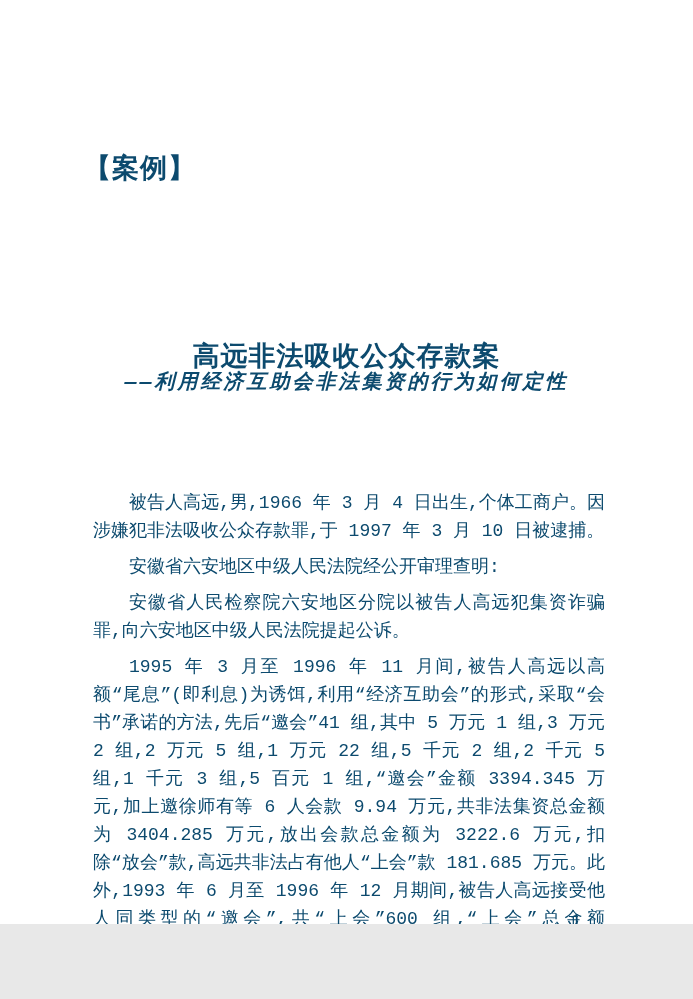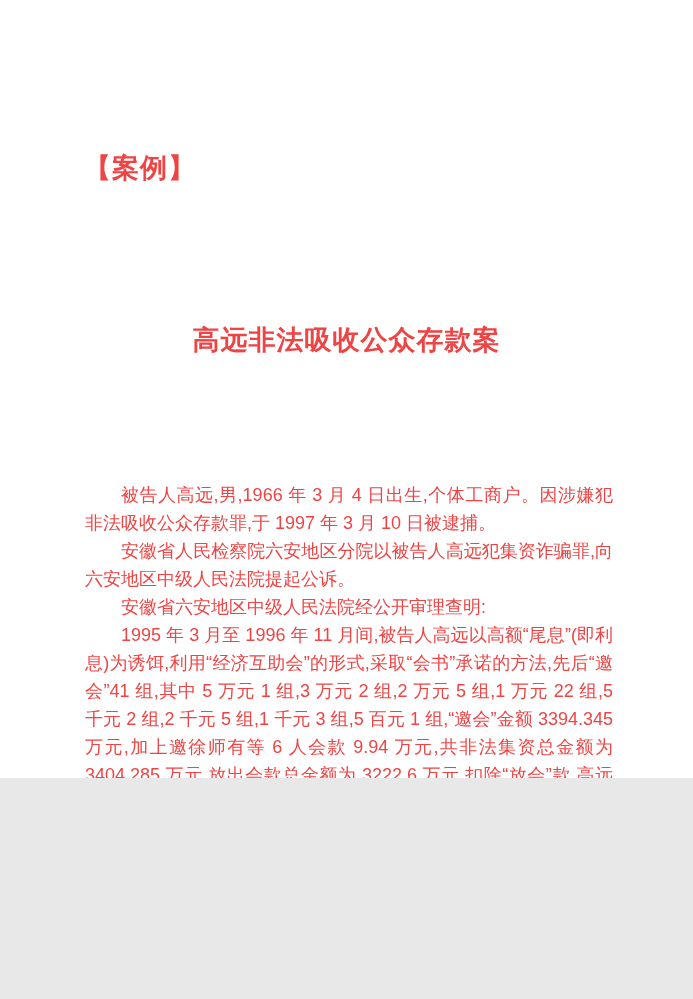--- a/index.html
+++ b/index.html
@@ -3,25 +3,25 @@
 <meta charset="utf-8">
 <style>
   html, body {
     margin: 0;
     padding: 0;
     background: #e8e8e8;
   }
   .page {
     position: relative;
     width: 693px;
-    height: 778px;
+    height: 924px;
     margin: 0 auto;
     background: #ffffff;
-    color: #ef4444;
-    font-family: Liberation Sans, sans-serif;
+    color: #0c4a6e;
+    font-family: Liberation Mono, monospace;
     overflow: hidden;
   }
   .case-label {
     position: absolute;
     left: 84px;
     top: 150px;
     font-size: 27px;
     font-weight: 700;
     letter-spacing: 1px;
   }
@@ -30,21 +30,21 @@
     left: 84px;
     top: 193px;
     font-size: 25px;
     font-weight: 500;
     letter-spacing: 1px;
   }
   .doc-title {
     position: absolute;
     left: 0;
     right: 0;
-    top: 322px;
+    top: 338px;
     margin: 0;
     text-align: center;
     font-size: 27px;
     font-weight: 700;
     letter-spacing: 1px;
   }
   .doc-subtitle {
     position: absolute;
     left: 0;
     right: 0;
@@ -70,44 +70,45 @@
     position: absolute;
     left: 85px;
     top: 481px;
     width: 528px;
     font-size: 18px;
     line-height: 28px;
     text-align: justify;
     text-justify: inter-character;
   }
   .body-text p {
-    margin: 0;
+    margin: 8px;
     text-indent: 2em;
   }
   .page-number {
     position: absolute;
     left: 570px;
     top: 910px;
     font-size: 20px;
   }
 </style>
 </head>
 <body>
 
 <div class="page">
 
   <div class="case-label">【案例】</div>
 
 
   <h1 class="doc-title">高远非法吸收公众存款案</h1>
 
+  <div class="doc-subtitle">——利用经济互助会非法集资的行为如何定性</div>
 
 
   <div class="body-text">
     <p>被告人高远,男,1966 年 3 月 4 日出生,个体工商户。因涉嫌犯非法吸收公众存款罪,于 1997 年 3 月 10 日被逮捕。</p>
+    <p>安徽省六安地区中级人民法院经公开审理查明:</p>
     <p>安徽省人民检察院六安地区分院以被告人高远犯集资诈骗罪,向六安地区中级人民法院提起公诉。</p>
-    <p>安徽省六安地区中级人民法院经公开审理查明:</p>
     <p>1995 年 3 月至 1996 年 11 月间,被告人高远以高额“尾息”(即利息)为诱饵,利用“经济互助会”的形式,采取“会书”承诺的方法,先后“邀会”41 组,其中 5 万元 1 组,3 万元 2 组,2 万元 5 组,1 万元 22 组,5 千元 2 组,2 千元 5 组,1 千元 3 组,5 百元 1 组,“邀会”金额 3394.345 万元,加上邀徐师有等 6 人会款 9.94 万元,共非法集资总金额为 3404.285 万元,放出会款总金额为 3222.6 万元,扣除“放会”款,高远共非法占有他人“上会”款 181.685 万元。此外,1993 年 6 月至 1996 年 12 月期间,被告人高远接受他人同类型的“邀会”,共“上会”600 组,“上会”总金额 5840.3803 万元,得会总金额 5703.8285 万元;1996 年 3 月至 1997 年 1 月期间,高远以周转会款为名,以高息为诱饵,骗取王云等 9 人现款</p>
   </div>
 
   <div class="page-number">1</div>
 
 </div>
 
 </body></html>

